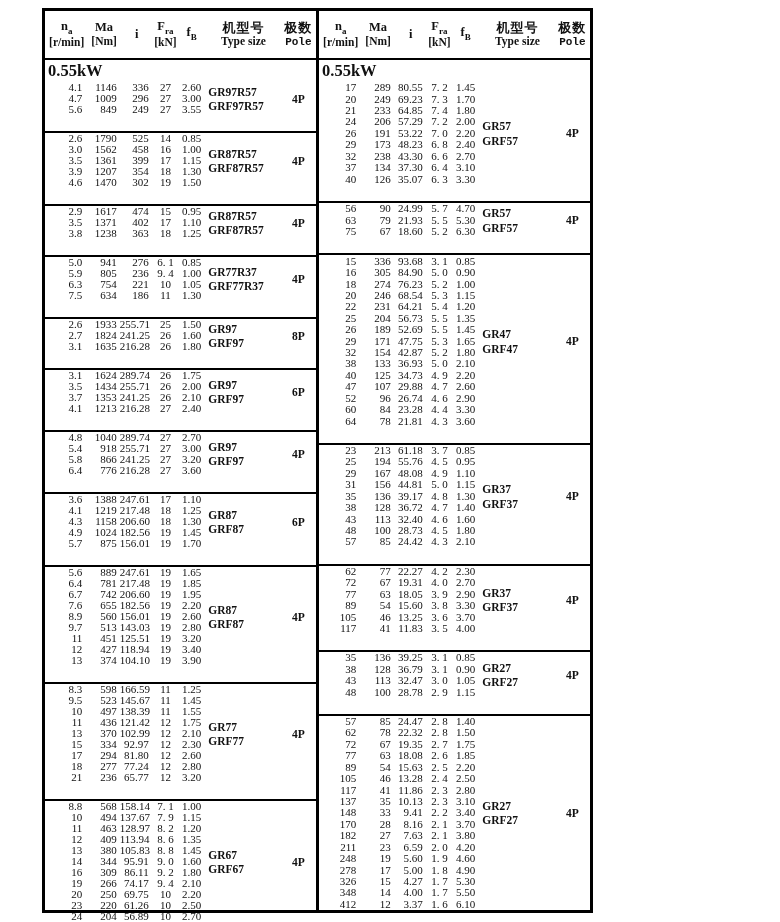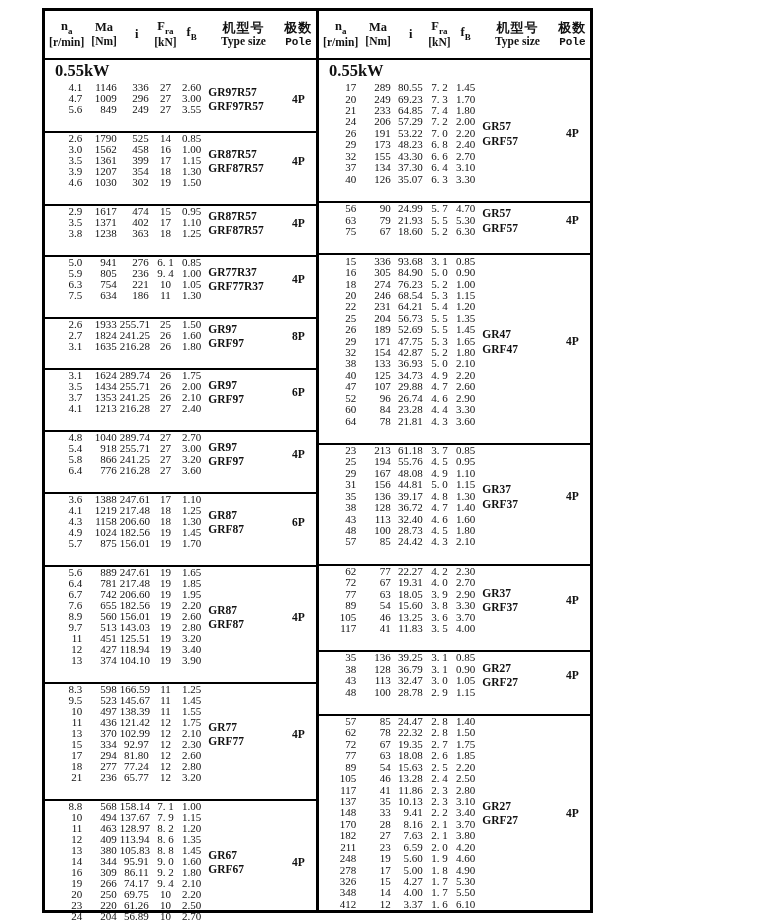--- a/index.html
+++ b/index.html
@@ -27,21 +27,21 @@
   .hcell{text-align:center;line-height:1.1;}
   .hcell .h1{font-weight:bold;font-size:12.5px;}
   .hcell .h1 sub{font-size:9px;}
   .hcell .h2{font-weight:bold;font-size:11.5px;}
   .hcell.cjk .h1{font-size:13px;letter-spacing:1px;}
   .hcell.pole-h .h2{font-family:"Liberation Mono", monospace;font-size:11px;}
   .section-row{
     height:22px;flex:0 0 auto;
     font-weight:bold;font-size:16.5px;
     display:flex;align-items:center;
-    padding-left:10px;
+    padding-left:3px;
   }
   .groups{flex:1 1 auto;display:flex;flex-direction:column;gap:16px;}
   .group{position:relative;display:flex;flex-direction:column;border-top:2px solid #000;}
   .group:first-child{border-top:none;}
   .row{
     flex:1 1 0;display:grid;
     grid-template-columns:16% 11.6% 12.5% 8.7% 10.7% 27.5% 13%;
     align-items:center;
     font-size:11px;line-height:1;
   }
@@ -151,21 +151,21 @@
           </div>
           <div class="row">
             <div class="cell c-na">3.9</div>
             <div class="cell c-ma">1207</div>
             <div class="cell c-i">354</div>
             <div class="cell c-fra">18</div>
             <div class="cell c-fb">1.30</div>
           </div>
           <div class="row">
             <div class="cell c-na">4.6</div>
-            <div class="cell c-ma">1030</div>
+            <div class="cell c-ma">1470</div>
             <div class="cell c-i">302</div>
             <div class="cell c-fra">19</div>
             <div class="cell c-fb">1.50</div>
           </div>
           <div class="type-label">
             <div>GR87R57</div>
             <div>GRF87R57</div>
           </div>
           <div class="pole-label">4P</div>
         </div>
@@ -705,21 +705,21 @@
           </div>
           <div class="row">
             <div class="cell c-na">29</div>
             <div class="cell c-ma">173</div>
             <div class="cell c-i">48.23</div>
             <div class="cell c-fra">6. 8</div>
             <div class="cell c-fb">2.40</div>
           </div>
           <div class="row">
             <div class="cell c-na">32</div>
-            <div class="cell c-ma">155</div>
+            <div class="cell c-ma">238</div>
             <div class="cell c-i">43.30</div>
             <div class="cell c-fra">6. 6</div>
             <div class="cell c-fb">2.70</div>
           </div>
           <div class="row">
             <div class="cell c-na">37</div>
             <div class="cell c-ma">134</div>
             <div class="cell c-i">37.30</div>
             <div class="cell c-fra">6. 4</div>
             <div class="cell c-fb">3.10</div>

